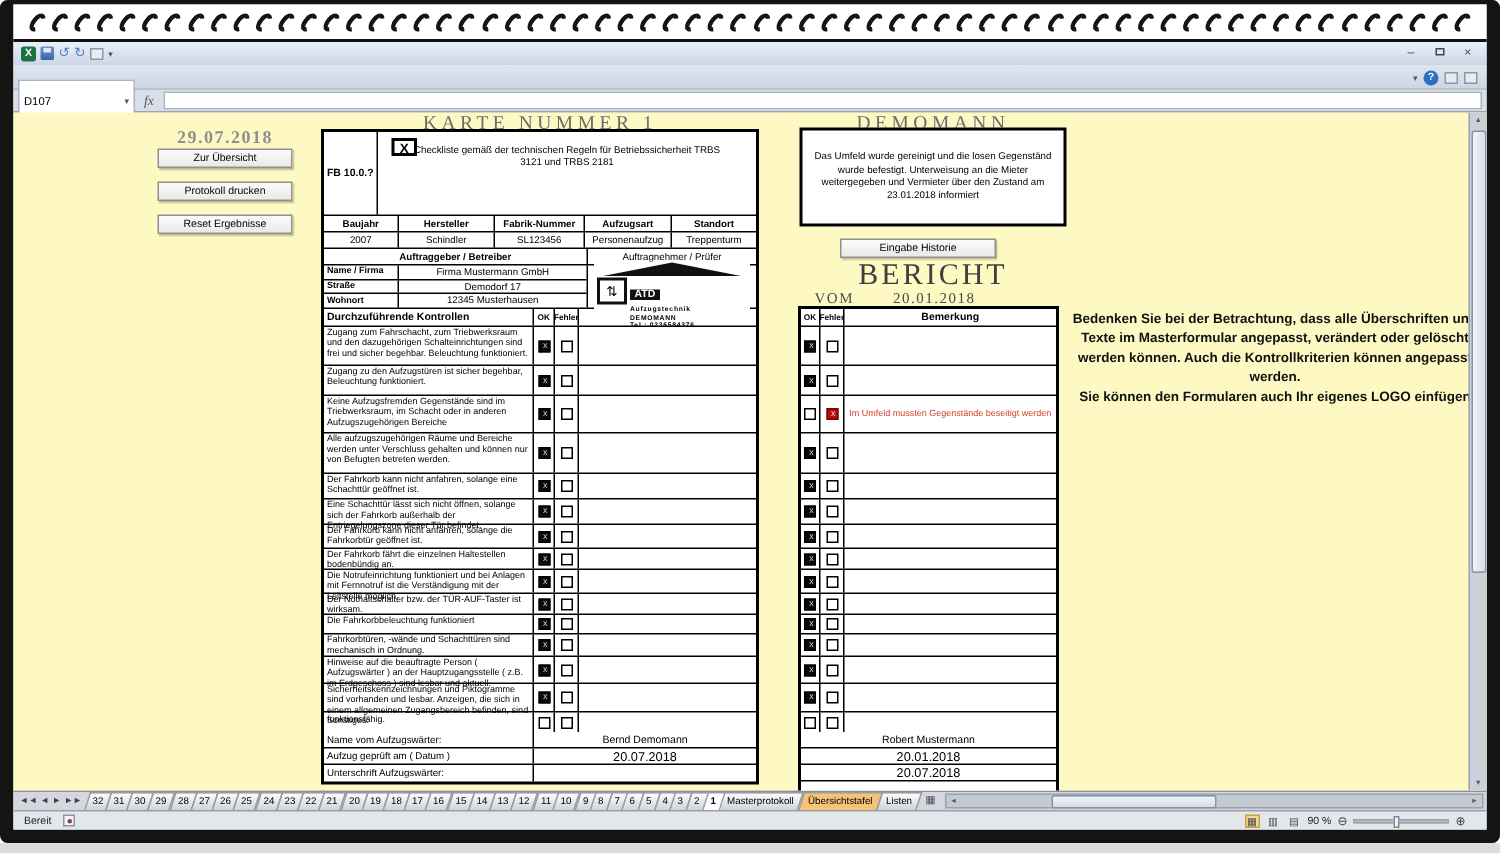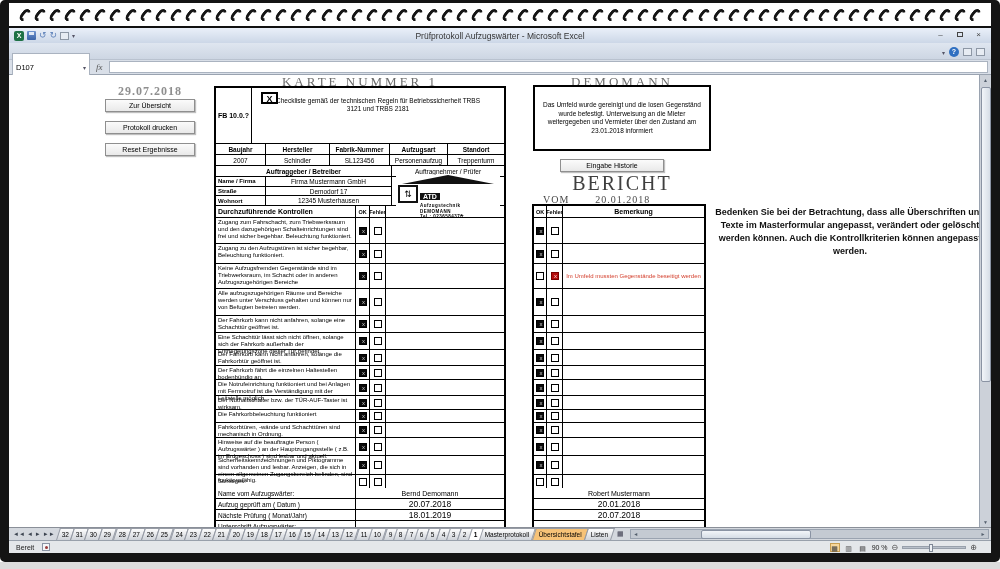--- a/index.html
+++ b/index.html
@@ -44,21 +44,21 @@
              font-weight:bold;text-align:center;line-height:10px;}
   .mini-box{width:9px;height:8px;border:1px solid #8d97a5;background:#e7ecf3;}
   
   #formulabar{height:15px;background:#d9dfe8;display:flex;align-items:center;gap:3px;
               padding:1px 3px;flex:0 0 auto;border-bottom:1px solid #9aa3b0;}
   #namebox{width:78px;height:28px;background:#fff;border:1px solid #aab3c0;font-size:7.5px;
            display:flex;align-items:center;justify-content:space-between;padding:0 3px;}
   .fx{font-family:"Liberation Serif",serif;font-style:italic;font-size:9px;color:#555;padding:0 3px;}
   #finput{flex:1;height:12px;background:#fff;border:1px solid #aab3c0;}
   
-  #sheet{flex:1;position:relative;background:#ffffff;overflow:hidden;}
+  #sheet{flex:1;position:relative;background:#fef9c3;overflow:hidden;}
   .engraved{font-family:"Liberation Serif",serif;color:#6b6b6b;letter-spacing:3px;font-size:13px;
             text-align:center;}
   #ws-date{position:absolute;left:96px;top:9px;width:90px;text-align:center;
            font-family:"Liberation Serif",serif;font-weight:bold;font-size:12px;color:#8f8f8f;
            letter-spacing:1px;}
   .panel-btn{position:absolute;left:96px;width:90px;height:13px;background:linear-gradient(#fbfbfb,#e9e9e9);
              border:1px solid #8f8f8f;box-shadow:1px 1px 1px rgba(0,0,0,.25);font-size:7px;
              font-family:"Liberation Sans",sans-serif;text-align:center;line-height:11px;}
   
   #form{position:absolute;left:205px;top:11px;width:292px;border:2px solid #000;background:#fff;}
@@ -258,21 +258,20 @@
 
       <div id="titlebar">
         <div class="qat">
           <span class="xl-icon">X</span>
           <span class="save-icon"></span>
           <span class="undo-icon">↺</span>
           <span class="redo-icon">↻</span>
           <span class="mini-box"></span>
           <span class="qat-more">▾</span>
         </div>
-        <div id="title-text">Prüfprotokoll Aufzugswärter - Microsoft Excel</div>
         <div class="winbtns">
           <span class="winbtn">–</span>
           <span class="winbtn"><span class="restore-glyph"></span></span>
           <span class="winbtn">×</span>
         </div>
       </div>
 
       <div id="tabrow">
         <div class="ribbon-right">
           <span class="caret-down">▾</span>
@@ -518,24 +517,20 @@
           <div id="form-footer">
               <div class="foot-row">
                 <div class="foot-label">Name vom Aufzugswärter:</div>
                 <div class="foot-value">Bernd Demomann</div>
               </div>
               <div class="foot-row">
                 <div class="foot-label">Aufzug geprüft am ( Datum )</div>
                 <div class="foot-value date">20.07.2018</div>
               </div>
               <div class="foot-row">
-                <div class="foot-label">Nächste Prüfung ( Monat/Jahr)</div>
-                <div class="foot-value date">18.01.2019</div>
-              </div>
-              <div class="foot-row">
                 <div class="foot-label">Unterschrift Aufzugswärter:</div>
                 <div class="foot-value"></div>
               </div>
             </div>
         </div>
 
         <div id="bericht-title" class="engraved">DEMOMANN</div>
         <div id="bericht-box">Das Umfeld wurde gereinigt und die losen Gegenständ wurde befestigt. Unterweisung an die Mieter weitergegeben und Vermieter über den Zustand am 23.01.2018 informiert</div>
         <div id="eingabe-btn">Eingabe Historie</div>
         <div id="historie-title">BERICHT</div>
@@ -697,20 +692,21 @@
                 <div class="foot-value date" style="width: 100%;">20.07.2018</div>
               </div>
               <div class="foot-row">
                 <div class="foot-value" style="width: 100%;"></div>
               </div>
             </div>
         </div>
 
         <div id="note">
           <div>Bedenken Sie bei der Betrachtung, dass alle Überschriften und Texte im Masterformular angepasst, verändert oder gelöscht werden können. Auch die Kontrollkriterien können angepasst werden.</div>
+          <div>Sie können den Formularen auch Ihr eigenes LOGO einfügen</div>
         </div>
 
         <div id="vscroll">
           <div class="vs-arrow">▲</div>
           <div id="vs-thumb"></div>
           <div class="vs-arrow" style="margin-top:auto;">▼</div>
         </div>
       </div>
 
       <div id="tabbar">

